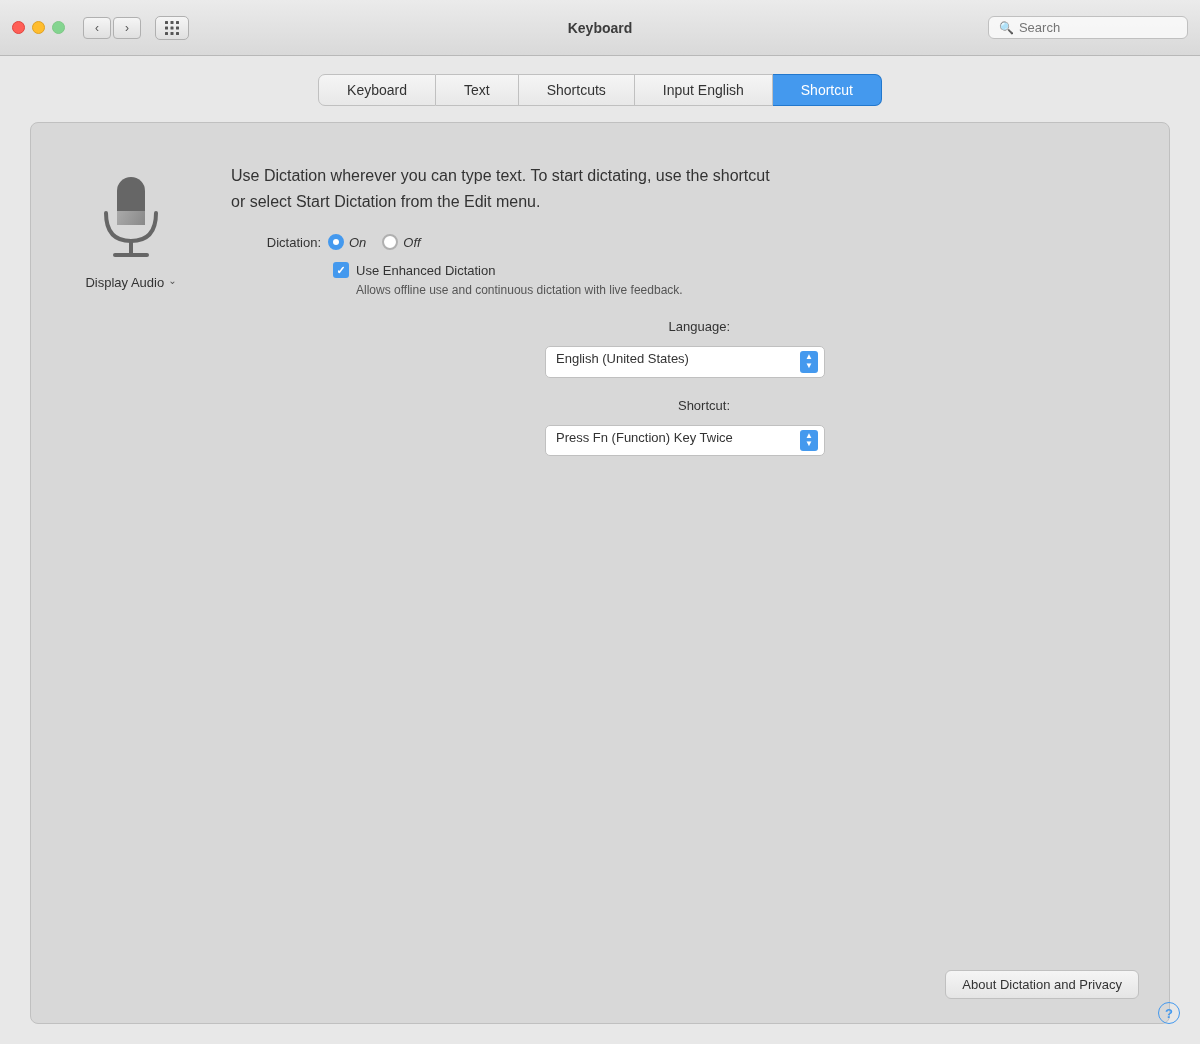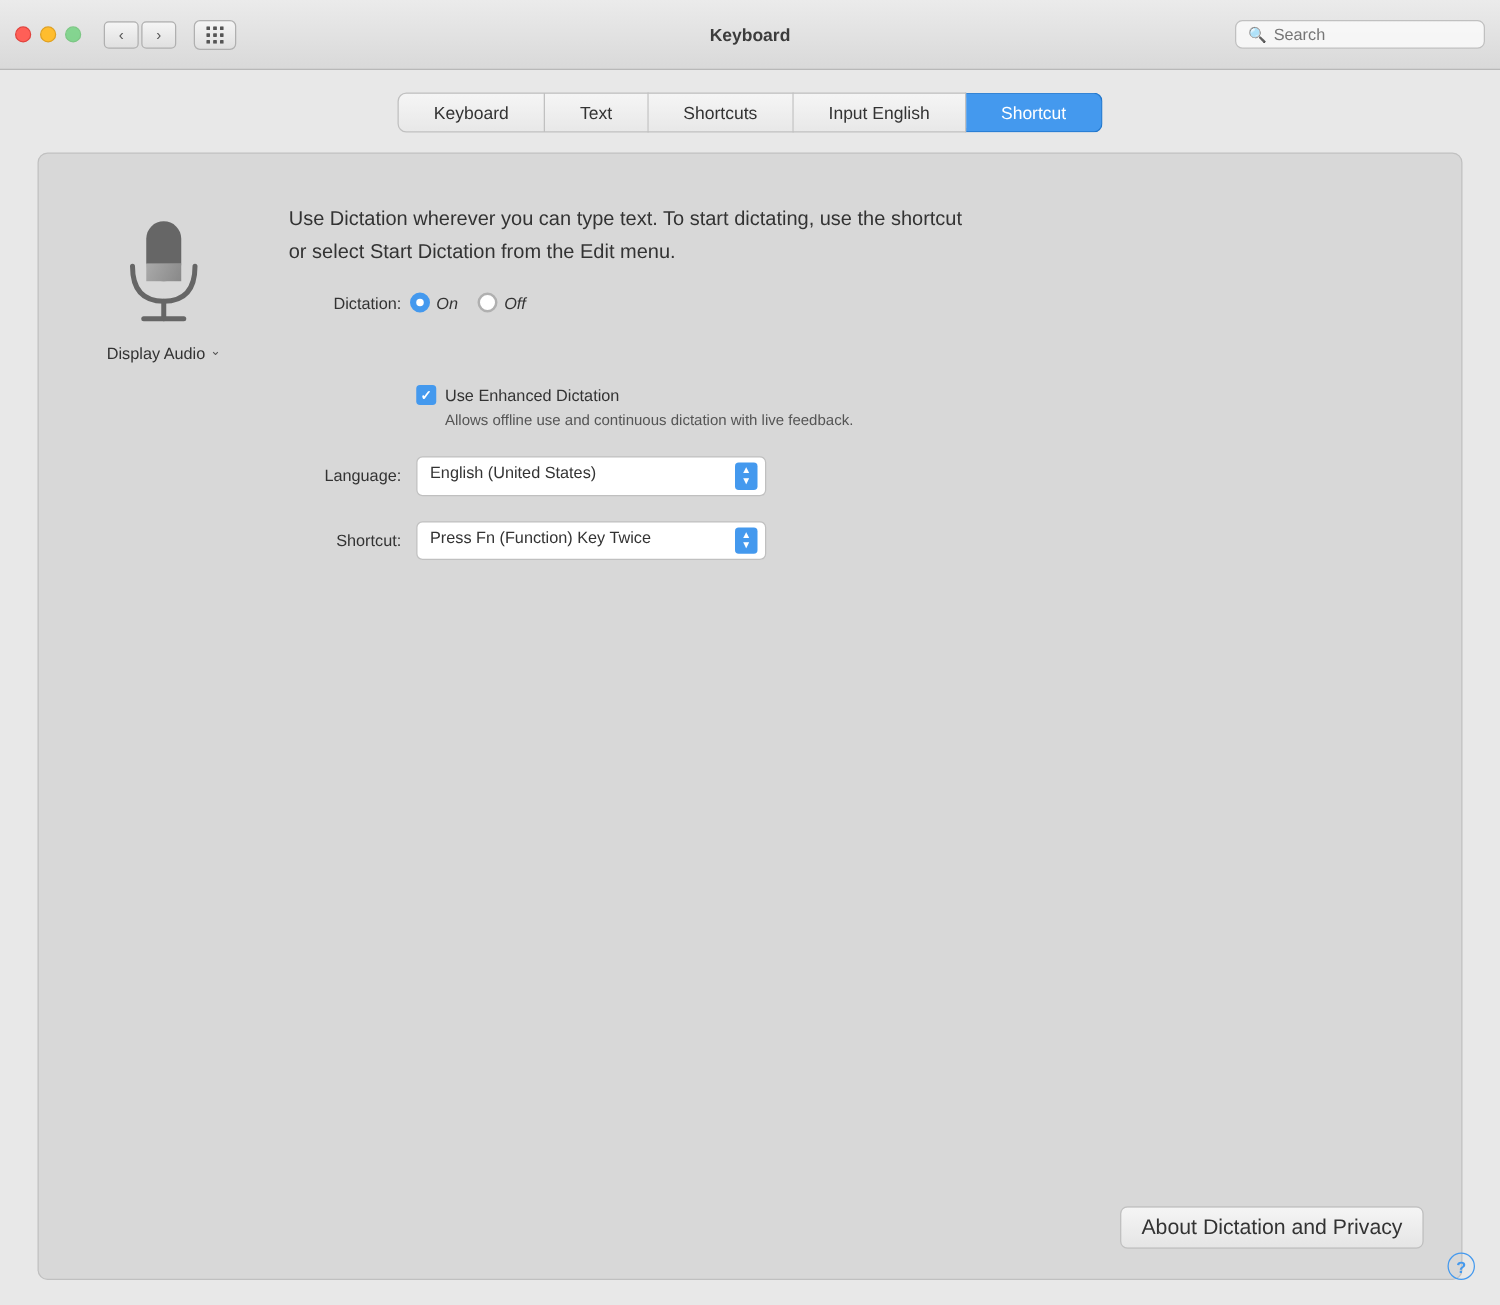--- a/index.html
+++ b/index.html
@@ -291,21 +291,20 @@
       font-size: 13px;
       color: #333;
     }
 
     
     .checkbox-row {
       display: flex;
       flex-direction: column;
       gap: 4px;
       margin-left: 102px;
-      margin-top: 46px;
     }
 
     .checkbox-option {
       display: flex;
       align-items: center;
       gap: 7px;
       cursor: pointer;
     }
 
     .checkbox-box {
@@ -339,20 +338,21 @@
       margin-left: 23px;
       line-height: 1.4;
     }
 
     
     .dropdown-row {
       display: flex;
       align-items: center;
       gap: 12px;
       margin-top: 8px;
+      flex-direction: column;
     }
 
     .dropdown-label {
       font-size: 13px;
       color: #333;
       font-weight: 500;
       text-align: right;
       min-width: 90px;
     }
 
@@ -390,21 +390,21 @@
       position: absolute;
       bottom: 24px;
       right: 30px;
     }
 
     .about-btn {
       background: linear-gradient(to bottom, #f5f5f5, #e5e5e5);
       border: 1px solid #c0c0c0;
       border-radius: 6px;
       padding: 6px 16px;
-      font-size: 17px;
+      font-size: 13px;
       color: #333;
       cursor: pointer;
     }
 
     
     .help-btn {
       position: absolute;
       bottom: 20px;
       right: 20px;
       width: 22px;

